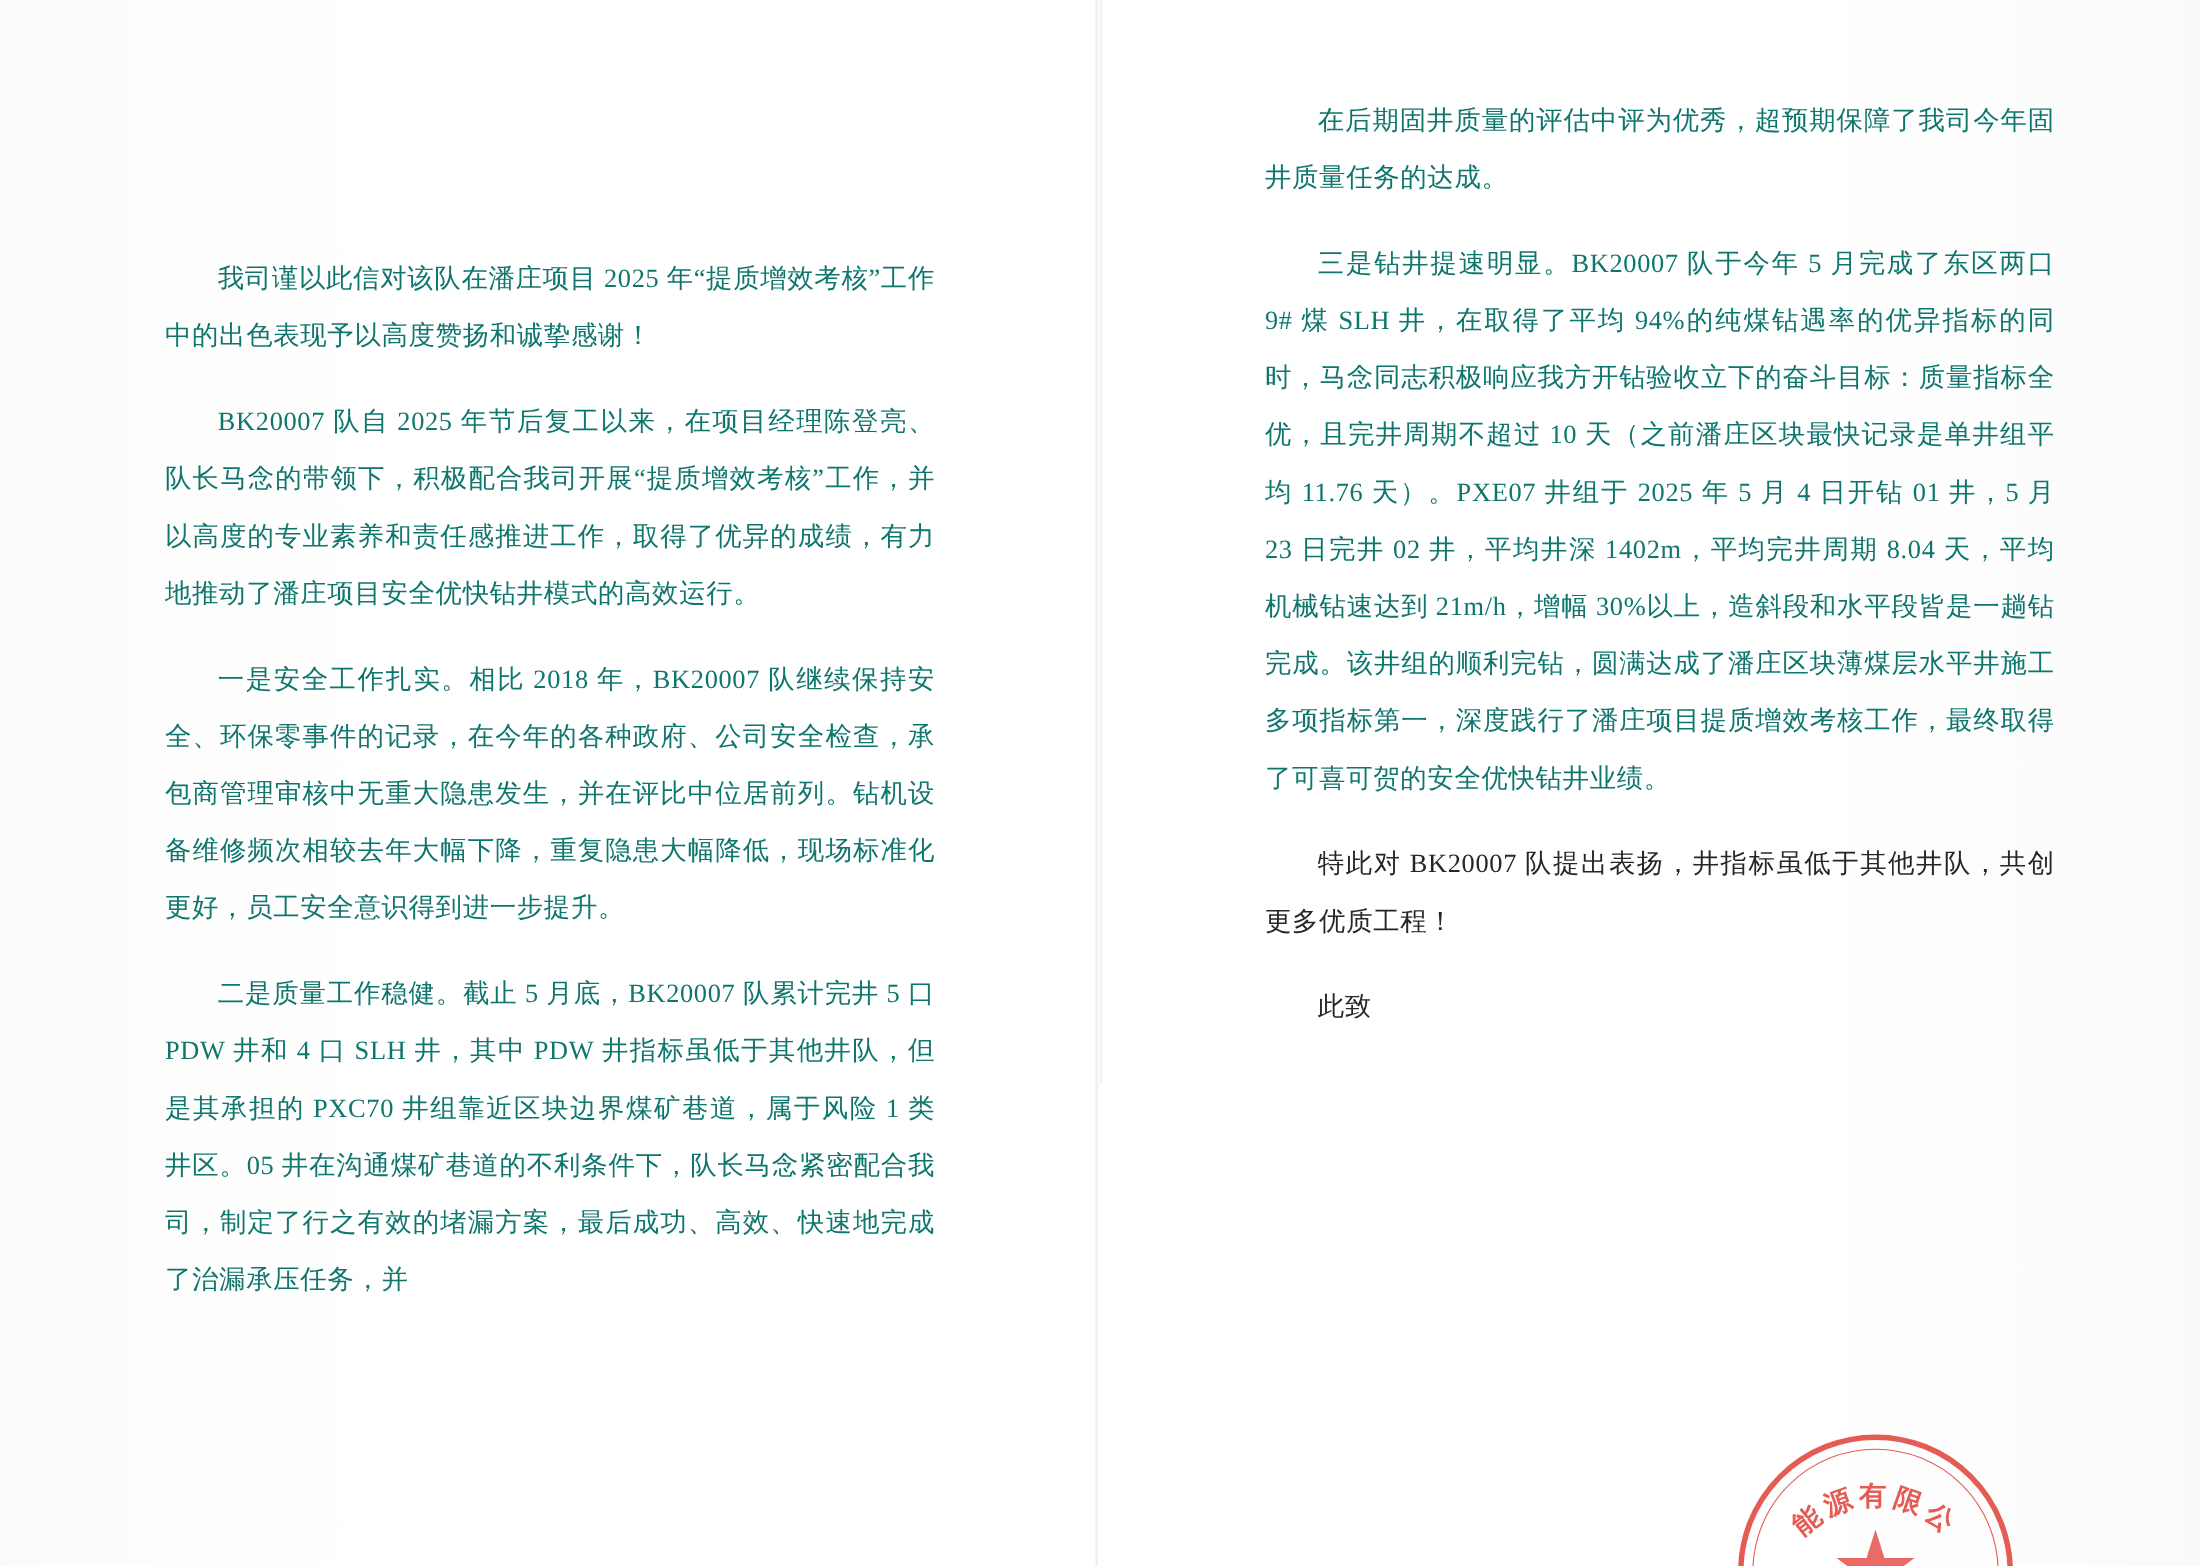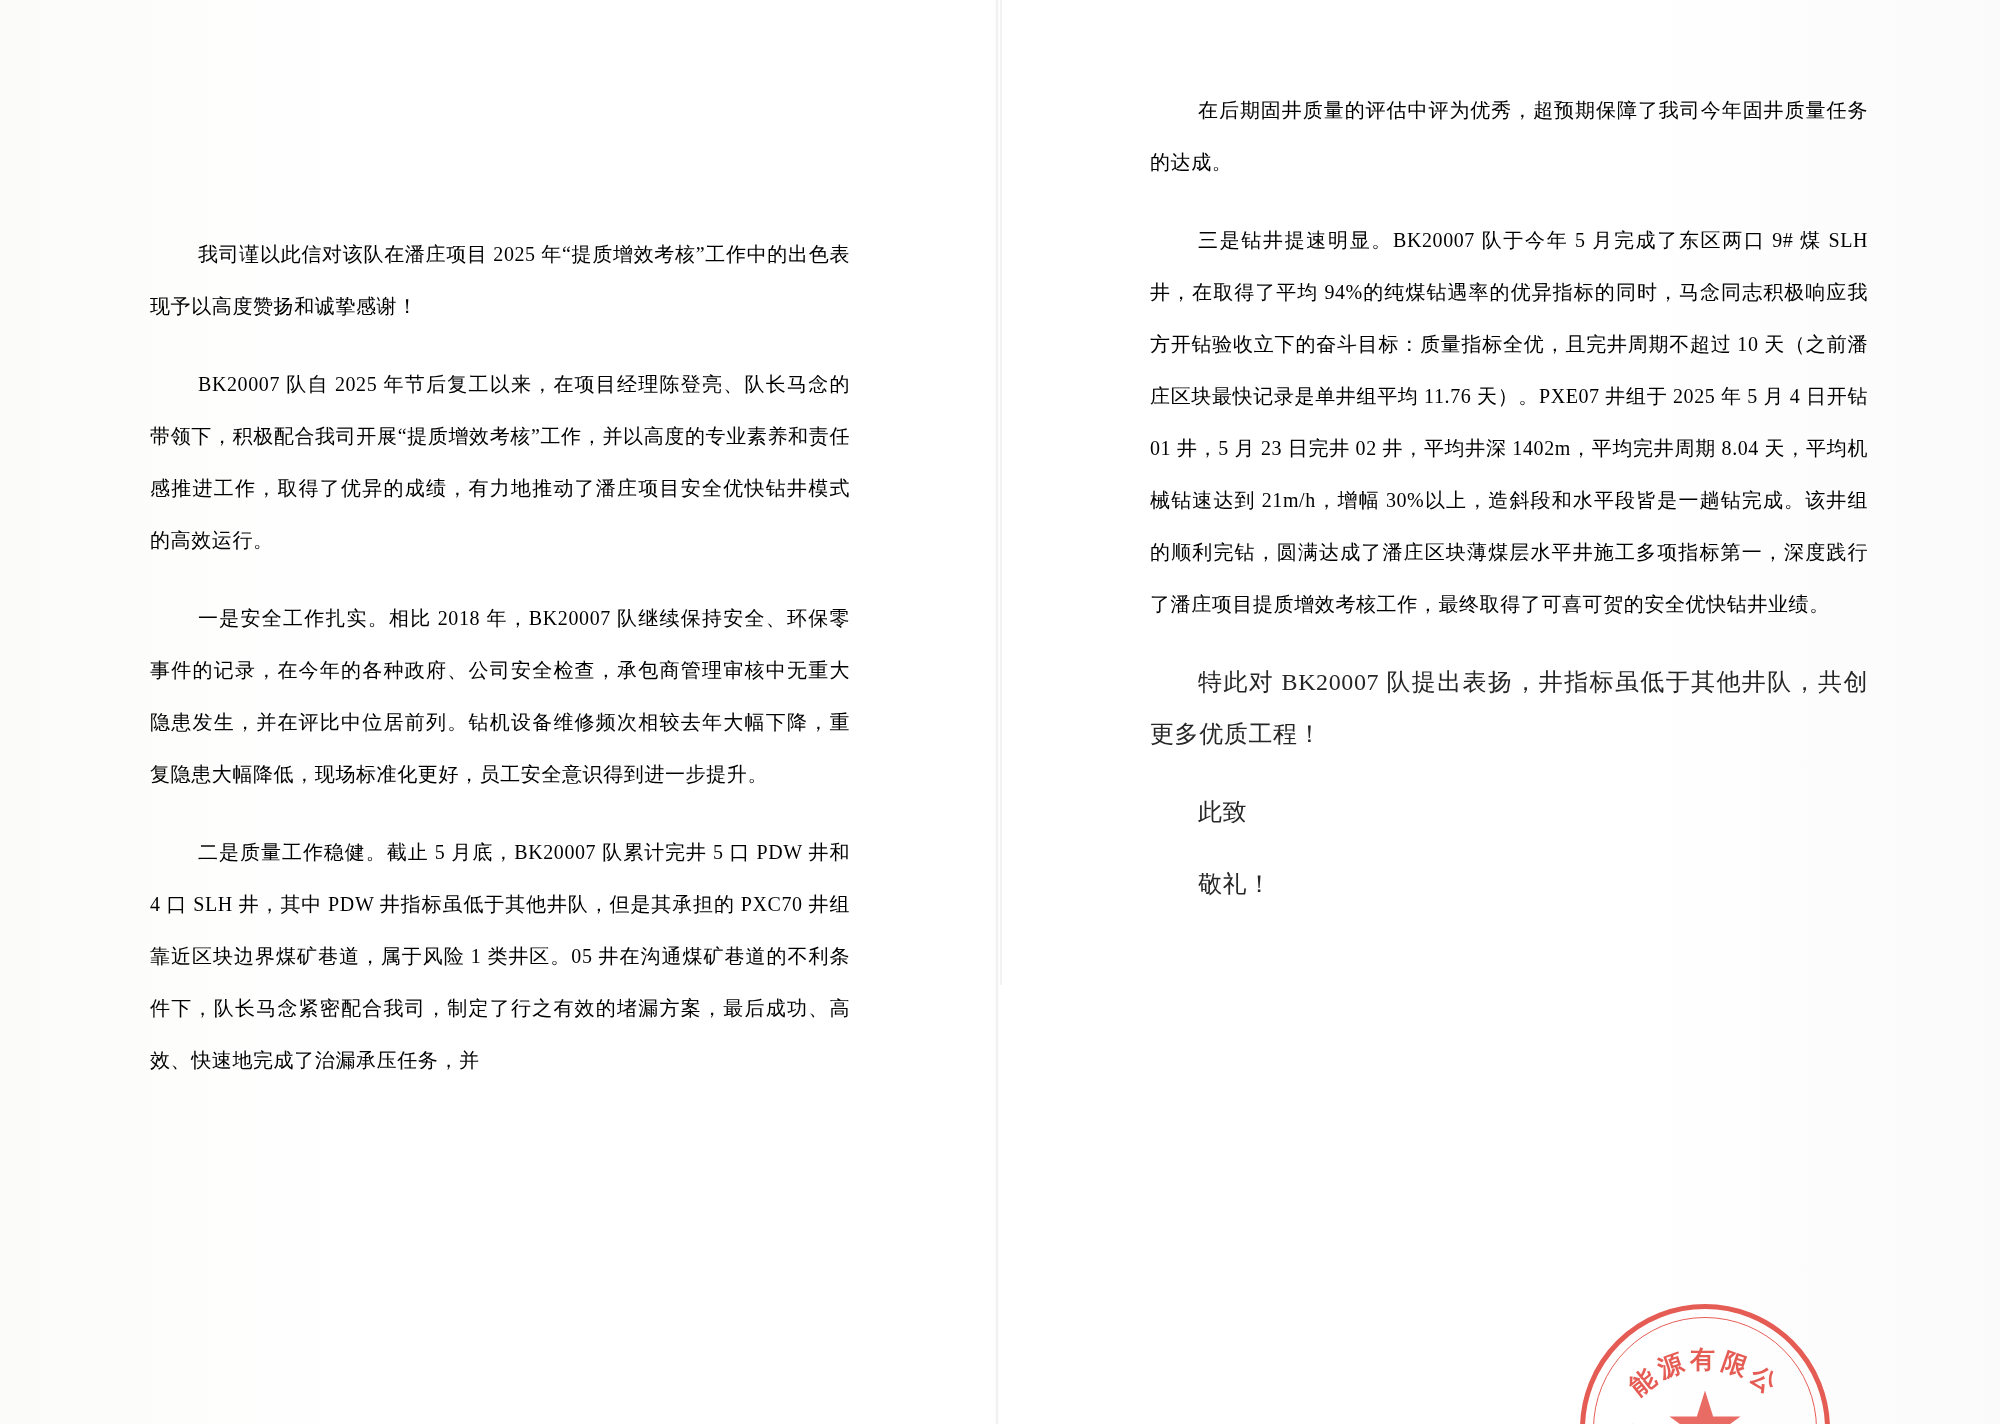--- a/index.html
+++ b/index.html
@@ -72,25 +72,25 @@
     left: 0;
     top: 168px;
     font-size: 24px;
     line-height: 44px;
     color: #2e2e2e;
     letter-spacing: 0.5px;
   }
 
   p.body-para {
     margin: 0 0 26px 0;
-    font-size: 20px;
+    font-size: 24px;
     line-height: 52px;
     text-indent: 48px;
     text-align: justify;
-    color: #000000;
+    color: #0f766e;
     letter-spacing: 0.6px;
   }
 
   .left-body {
     position: absolute;
     left: 0;
     top: 228px;
     width: 700px;
   }
   .right-body {
@@ -202,21 +202,20 @@
 
 </div>
 
 <div class="col col-right">
 
   <div class="right-body">
     <p class="body-para">在后期固井质量的评估中评为优秀，超预期保障了我司今年固井质量任务的达成。</p>
     <p class="body-para">三是钻井提速明显。BK20007 队于今年 5 月完成了东区两口 9# 煤 SLH 井，在取得了平均 94%的纯煤钻遇率的优异指标的同时，马念同志积极响应我方开钻验收立下的奋斗目标：质量指标全优，且完井周期不超过 10 天（之前潘庄区块最快记录是单井组平均 11.76 天）。PXE07 井组于 2025 年 5 月 4 日开钻 01 井，5 月 23 日完井 02 井，平均井深 1402m，平均完井周期 8.04 天，平均机械钻速达到 21m/h，增幅 30%以上，造斜段和水平段皆是一趟钻完成。该井组的顺利完钻，圆满达成了潘庄区块薄煤层水平井施工多项指标第一，深度践行了潘庄项目提质增效考核工作，最终取得了可喜可贺的安全优快钻井业绩。</p>
     <p class="closing-para">特此对 BK20007 队提出表扬，井指标虽低于其他井队，共创更多优质工程！</p>
     <p class="sign-line">此致</p>
-    <p class="sign-line">敬礼！</p>
   </div>
 
   <div class="signature-block">
 
     <div class="seal">
       <div class="seal-arc-text">
         <svg viewBox="0 0 250 250" aria-hidden="true">
           <defs>
             <path id="arcpath" d="M 34,140 A 92,92 0 0 1 216,140" fill="none"></path>
           </defs>

